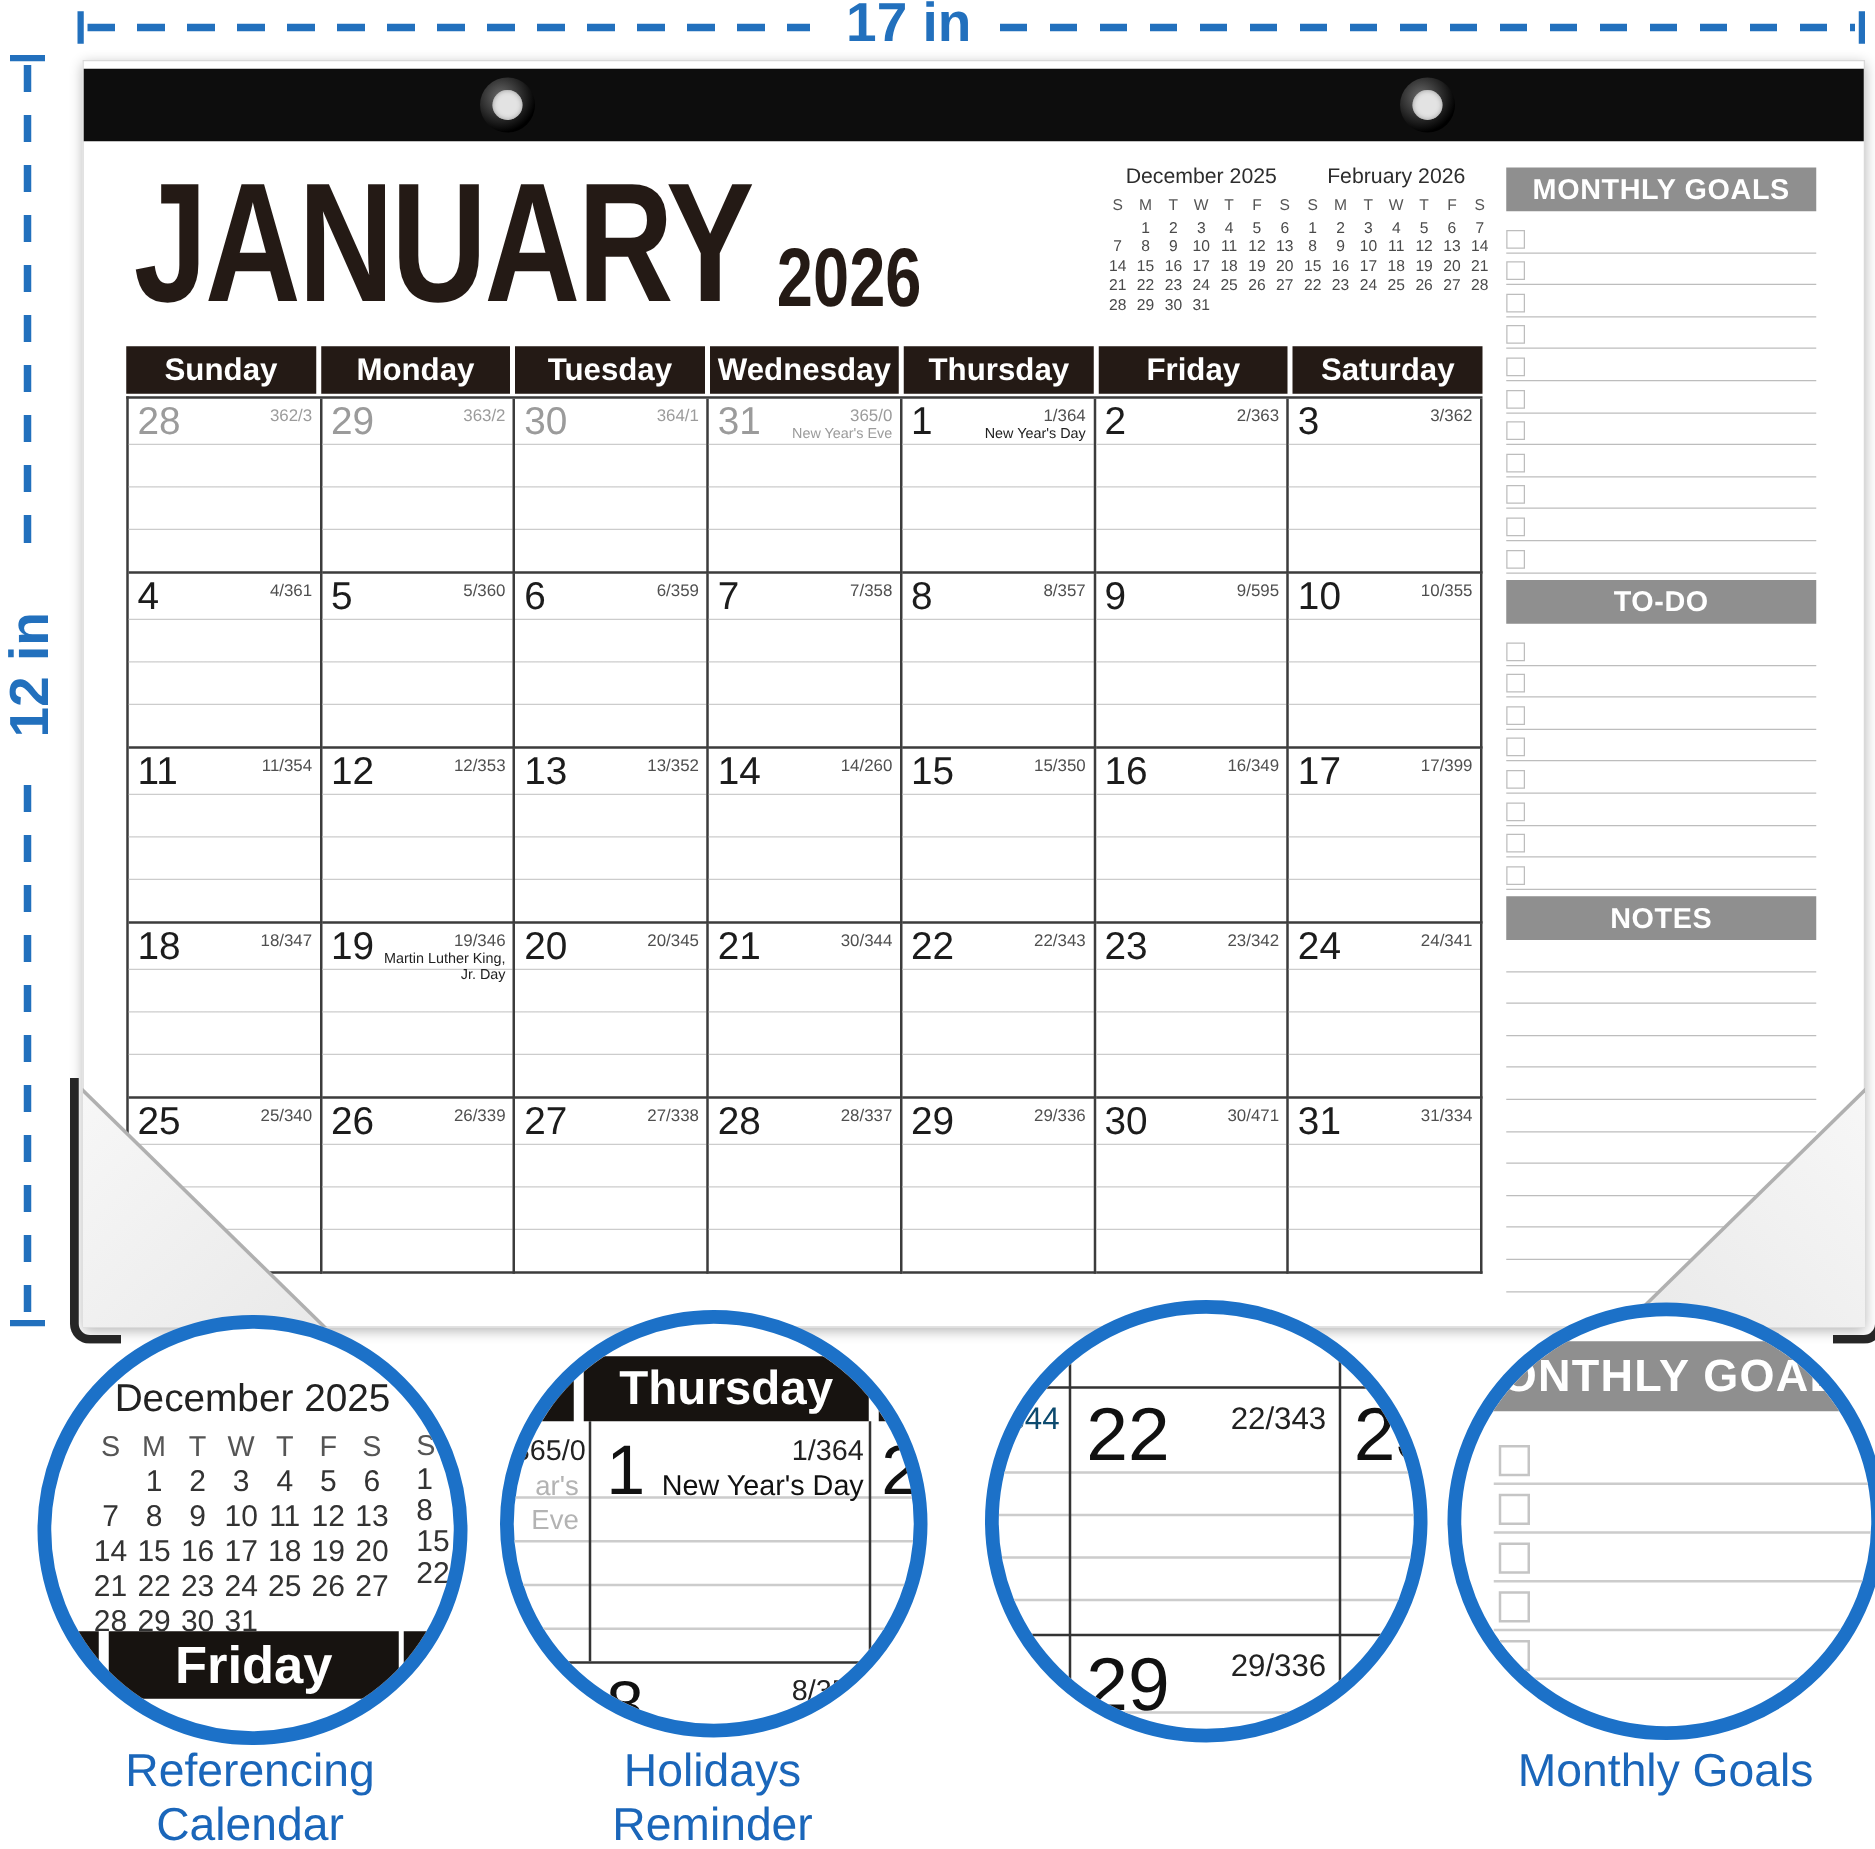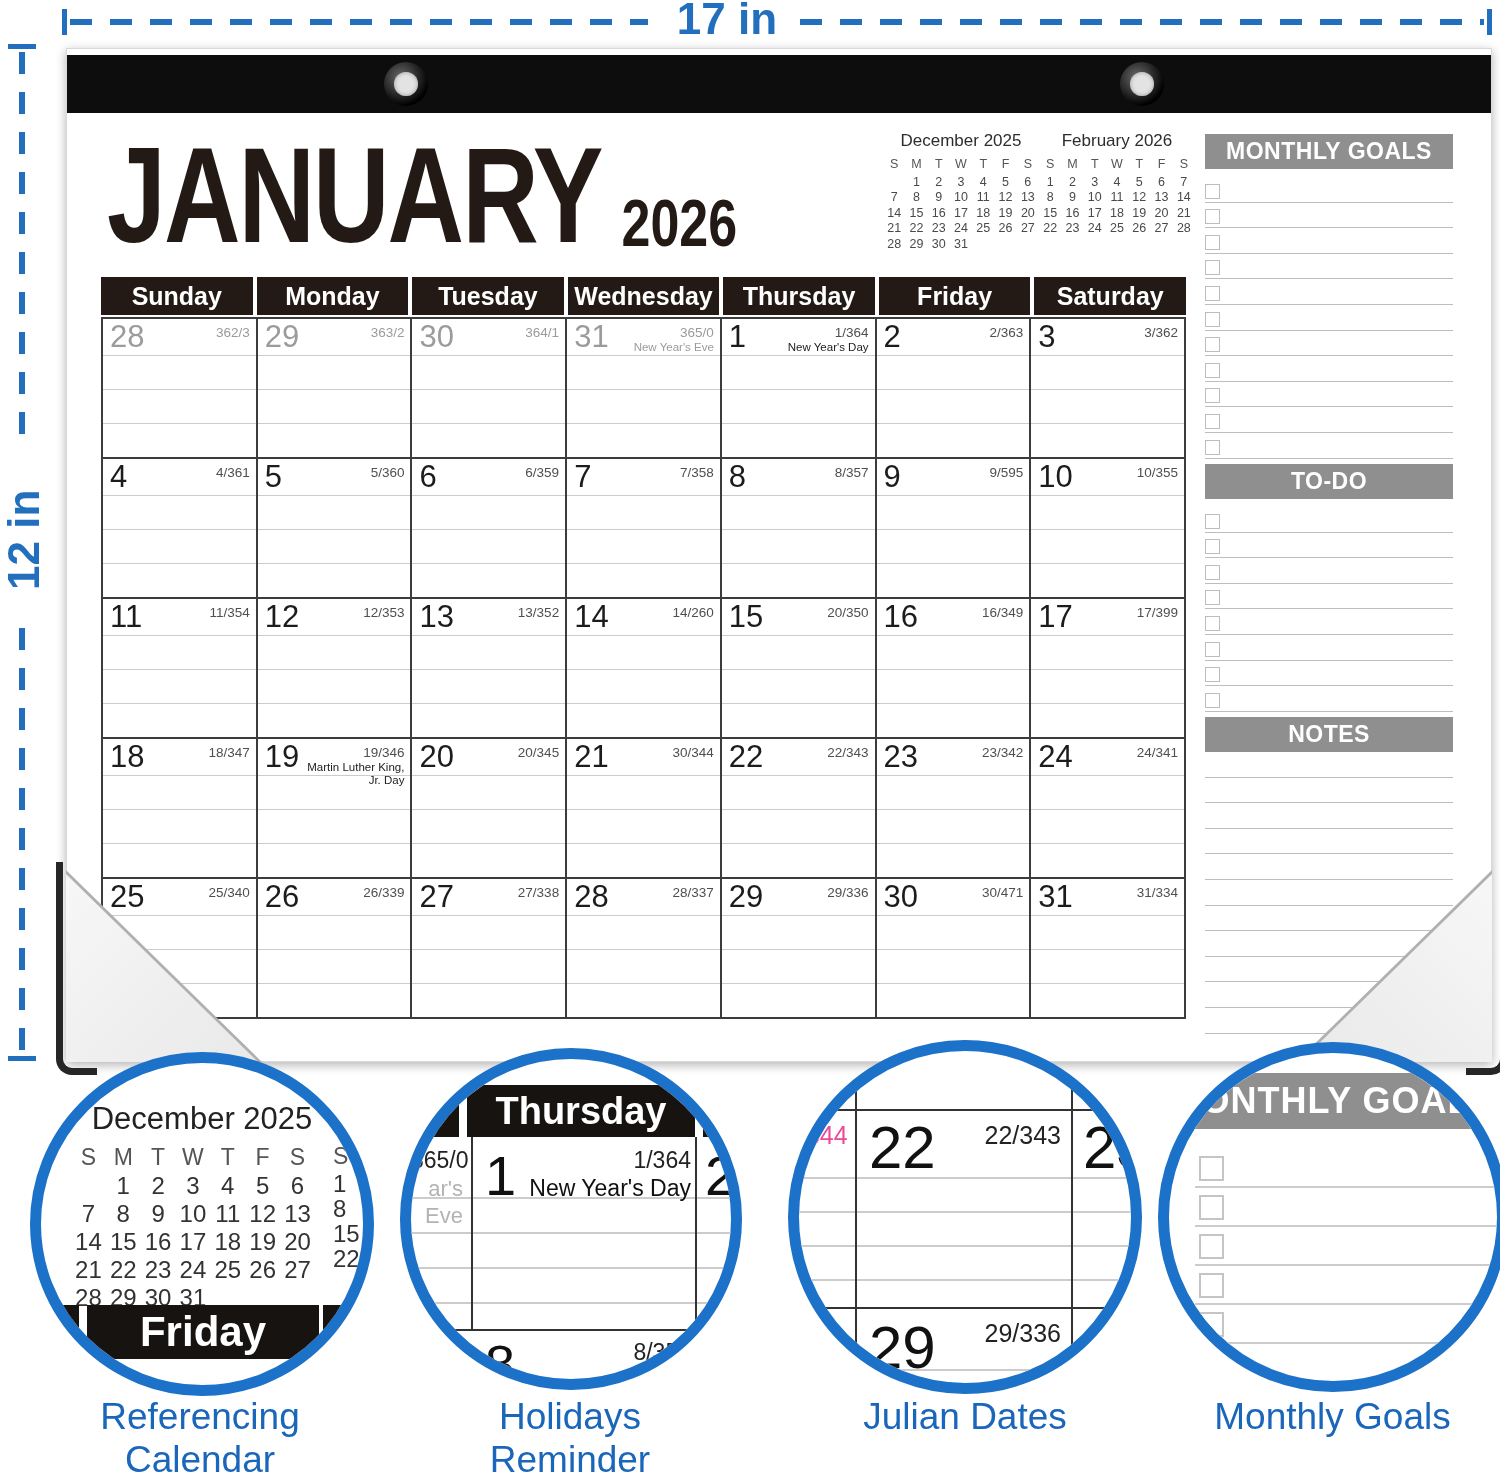--- a/index.html
+++ b/index.html
@@ -117,21 +117,21 @@
   .c2-next{position:absolute;left:294px;top:84px;font-size:56px;color:#111;}
   .c2-bday{position:absolute;left:74px;top:274px;font-size:54px;color:#111;}
   .c2-bjul{position:absolute;right:40px;top:280px;font-size:23px;color:#222;}
 
   .c3-v1{left:56px;top:0;bottom:0;} .c3-v2{left:272px;top:0;bottom:0;}
   .c3-h1{top:58px;} .c3-h2{top:256px;}
   .c3-r1{top:126px;} .c3-r2{top:160px;} .c3-r3{top:194px;} .c3-r4{top:228px;} .c3-r5{top:318px;}
   .c3-day{position:absolute;left:70px;top:62px;font-size:60px;color:#111;}
   .c3-jul{position:absolute;right:70px;top:70px;font-size:25px;color:#222;}
   .c3-next{position:absolute;left:284px;top:62px;font-size:60px;color:#111;}
-  .c3-leftfrag{position:absolute;left:0;width:48px;top:70px;font-size:25px;color:#ec4899;text-align:right;}
+  .c3-leftfrag{position:absolute;left:0;width:48px;top:70px;font-size:25px;color:#0c4a6e;text-align:right;}
   .c3-bday{position:absolute;left:70px;top:262px;font-size:60px;color:#111;}
   .c3-bjul{position:absolute;right:70px;top:268px;font-size:25px;color:#222;}
   .c3-bleft{position:absolute;left:10px;top:262px;font-size:56px;color:#111;}
 
   .c4-bar{position:absolute;left:-20px;right:-20px;top:20px;height:56px;background:#8f8f8f;color:#fff;
           font-weight:bold;font-size:36px;display:flex;align-items:center;justify-content:center;letter-spacing:1px;}
   .c4-lines{position:absolute;left:26px;right:-10px;top:96px;}
   .bigline{height:37px;border-bottom:2px solid #ccc;position:relative;}
   .bigcbox{position:absolute;left:4px;bottom:5px;width:21px;height:21px;border:2px solid #c5c5c5;background:#fff;}
 
@@ -515,21 +515,21 @@
             <span class="day">14</span>
             <span class="cell-right">
               <span class="jul">14/260</span>
             </span>
           </div>
         </div>
         <div class="cell">
           <div class="cell-top">
             <span class="day">15</span>
             <span class="cell-right">
-              <span class="jul">20/350</span>
+              <span class="jul">15/350</span>
             </span>
           </div>
         </div>
         <div class="cell">
           <div class="cell-top">
             <span class="day">16</span>
             <span class="cell-right">
               <span class="jul">16/349</span>
             </span>
           </div>
@@ -811,15 +811,14 @@
           </div>
           <div class="bigline">
             <span class="bigcbox"></span>
           </div>
         </div>
     </div>
   </div>
 
   <div class="caption" id="cap1">Referencing Calendar</div>
   <div class="caption" id="cap2">Holidays Reminder</div>
-  <div class="caption" id="cap3">Julian Dates</div>
   <div class="caption" id="cap4">Monthly Goals</div>
 </div>
 
 </body></html>

